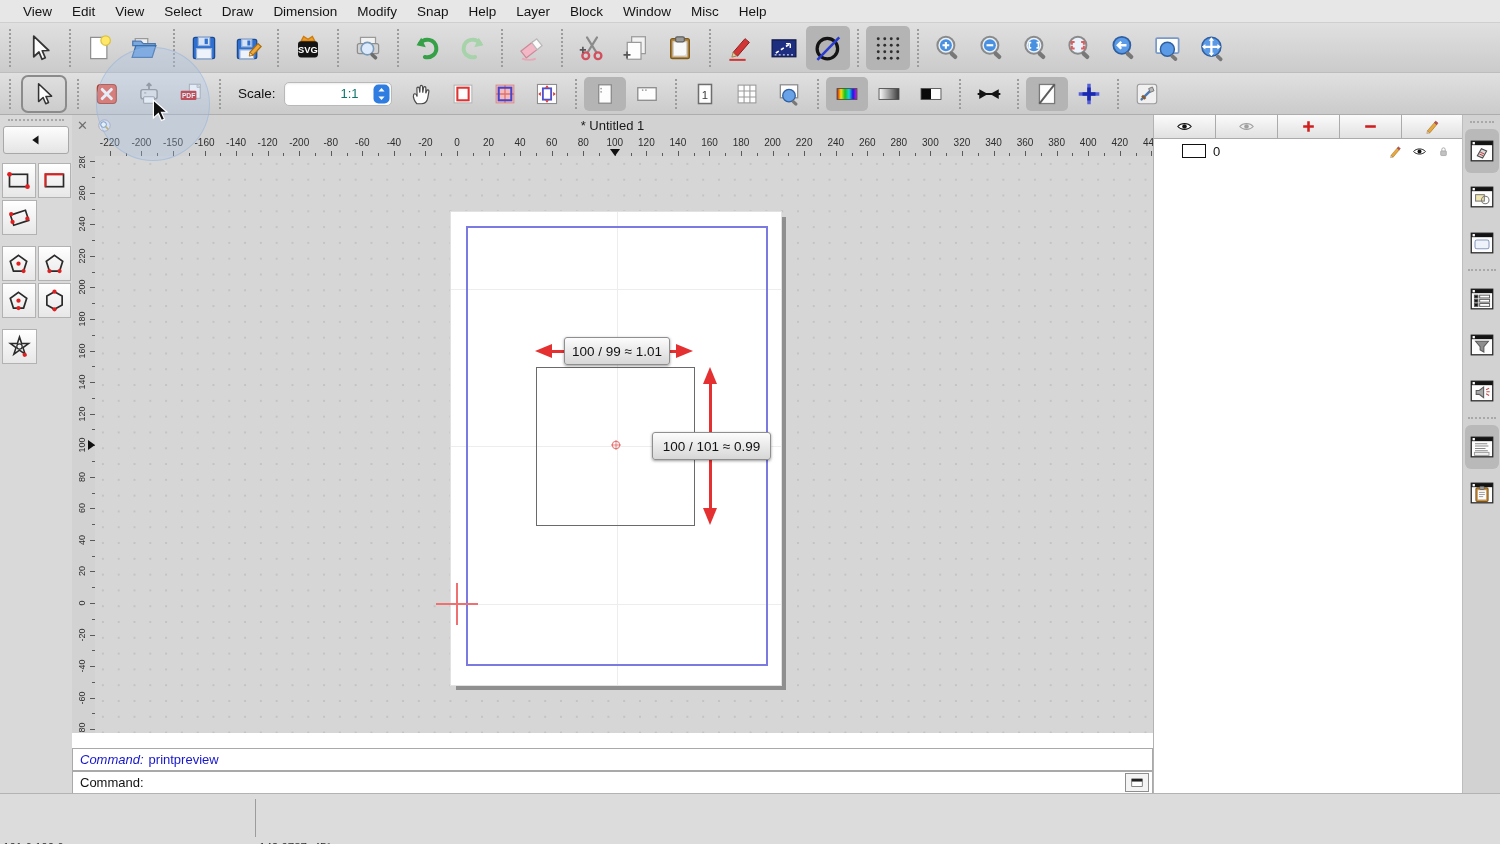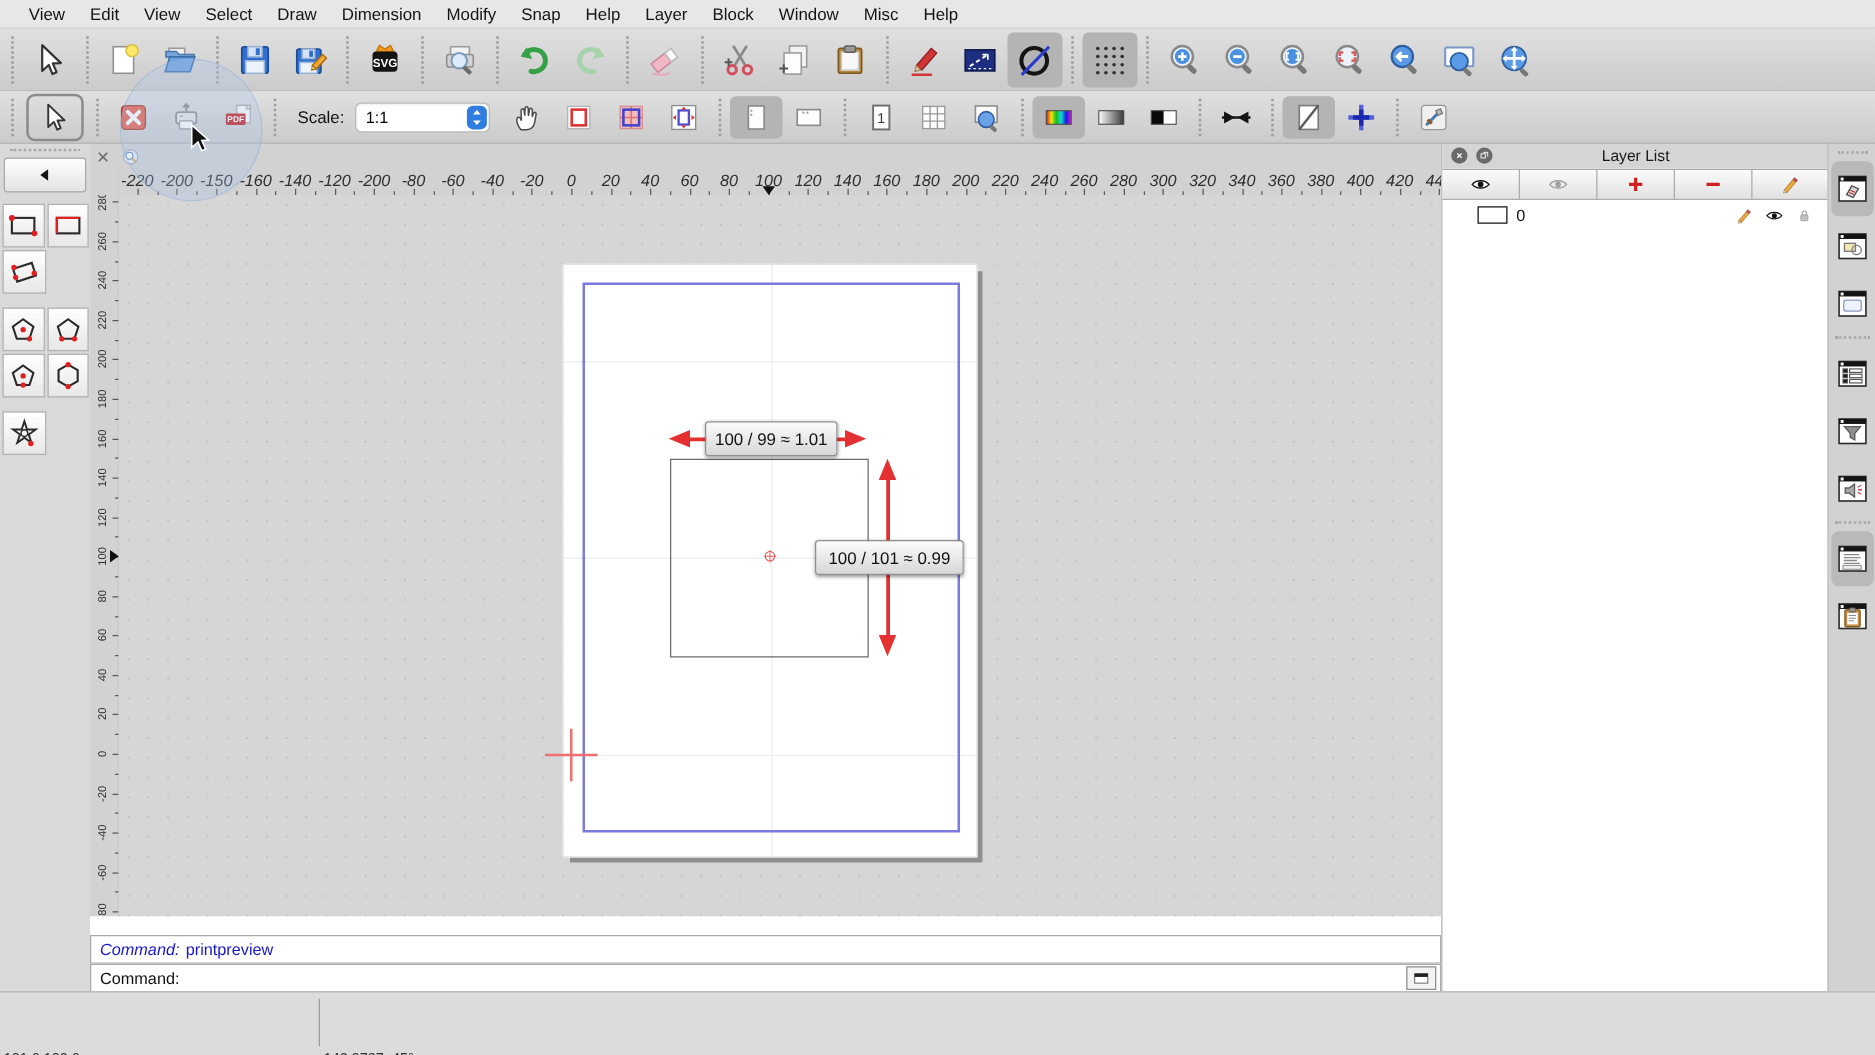--- a/index.html
+++ b/index.html
@@ -21,21 +21,21 @@
   #toolbar2{top:73px;height:41px;border-bottom:1px solid #adadad;padding-left:2px;}
   .tsep{width:0;height:38px;border-left:2px dotted #9c9c9c;margin:0 7px;}
   #toolbar2 .tsep{height:30px;}
   .tbtn{width:44px;height:44px;display:flex;align-items:center;justify-content:center;border-radius:5px;}
   #toolbar2 .tbtn{width:42px;height:34px;}
   .tbtn.active{background:#b4b4b4;}
   .tbtn.framed{width:52px;height:31px;border:2px solid #8b8b8b;border-radius:7px;background:transparent;margin:0 3px;}
   .scale-label{font-size:13.5px;color:#111;margin:0 8px 0 10px;text-align:center;}
   .scale-combo{width:106px;height:22px;background:#fff;border:1px solid #b9b9b9;border-radius:5px;
                display:flex;align-items:center;box-shadow:inset 0 1px 2px rgba(0,0,0,.08);margin-right:8px;}
-  .scale-value{flex:1;font-size:13px;color:#000000;padding-left:8px;}
+  .scale-value{flex:1;font-size:13px;color:#0f766e;padding-left:8px;margin-left:48px;}
   .scale-stepper{width:17px;height:20px;margin-right:1px;display:flex;}
 
   
   .left-palette{position:absolute;left:0;top:114px;width:72px;bottom:50px;background:#d9d9d9;z-index:3;}
   .lp-handle{margin:5px 8px 3px 8px;border-top:2px dotted #a8a8a8;height:2px;}
   .back-btn{margin:1px 3px 8px 3px;height:26px;background:linear-gradient(#fdfdfd,#e4e4e4);
             border:1px solid #a8a8a8;border-radius:3px;display:flex;align-items:center;justify-content:center;}
   .lp-row{display:flex;padding-left:1px;}
   .lp-row.gap{margin-top:9px;}
   .lp-btn{width:33px;height:33px;margin:1px;background:linear-gradient(#ffffff,#e7e7e7);
@@ -46,21 +46,21 @@
   .tabstrip{position:absolute;top:0;left:0;right:0;height:22px;background:#d2d2d2;
             border-bottom:1px solid #bcbcbc;display:flex;align-items:center;}
   .tab-close{margin-left:5px;font-size:13px;color:#6e6e6e;line-height:1;}
   .tab-appicon{margin-left:9px;display:flex;}
   .tab-title{position:absolute;left:0;right:0;text-align:center;font-size:13px;color:#1a1a1a;}
 
   .ruler-corner{position:absolute;left:0;top:22px;width:23px;height:20px;background:#d2d2d2;
                 border-right:1px solid #b3b3b3;border-bottom:1px solid #9f9f9f;}
   .hruler{position:absolute;left:23px;right:0;top:22px;height:20px;background:#d2d2d2;
           border-bottom:1px solid #9f9f9f;overflow:hidden;}
-  .hlab{position:absolute;top:1px;transform:translateX(-50%);font-size:13px;color:#2e2e2e;font-style:italic;}
+  .hlab{position:absolute;top:1px;transform:translateX(-50%);font-size:10px;color:#2e2e2e;}
   .htick{position:absolute;bottom:0;width:1px;background:#5a5a5a;}
   .hmarker{position:absolute;bottom:0;width:0;height:0;transform:translateX(-50%);
            border:5px solid transparent;border-top:7px solid #111;border-bottom:none;}
   .vruler{position:absolute;left:0;top:42px;width:23px;height:577px;background:#d2d2d2;
           border-right:1px solid #9f9f9f;overflow:hidden;}
   .vlab{position:absolute;left:0;width:20px;height:20px;display:flex;align-items:center;
         justify-content:center;transform:rotate(-90deg);font-size:9px;color:#2e2e2e;}
   .vtick{position:absolute;right:0;height:1px;background:#5a5a5a;}
   .vmarker{position:absolute;right:0;width:0;height:0;transform:translateY(-50%);
            border:5px solid transparent;border-left:7px solid #111;border-right:none;}
@@ -619,20 +619,21 @@
   <div class="doc-area">
     <div class="tabstrip">
       <span class="tab-close">✕</span>
       <span class="tab-appicon" id="tab-appicon">
           <svg width="15" height="15" viewBox="0 0 24 24">
             <circle cx="12" cy="12" r="9" fill="#e8eef8" stroke="#88a"></circle>
             <circle cx="10.5" cy="10.5" r="4.5" fill="#fff" stroke="#4a7ab0" stroke-width="1.4"></circle>
             <path d="M13.8 13.8 l4.4 4.4" stroke="#caa53a" stroke-width="2.4"></path>
           </svg>
         </span>
+      <span class="tab-title">* Untitled 1</span>
     </div>
     <div class="ruler-corner"></div>
     <div class="hruler" id="hruler">
         <span class="htick" style="left:-0.9399999999999977px;height:3px"></span>
         <span class="hlab" style="left:14.839999999999975px">-220</span>
         <span class="htick" style="left:14.839999999999975px;height:5px"></span>
         <span class="htick" style="left:30.620000000000005px;height:3px"></span>
         <span class="hlab" style="left:46.39999999999998px">-200</span>
         <span class="htick" style="left:46.39999999999998px;height:5px"></span>
         <span class="htick" style="left:62.18000000000001px;height:3px"></span>
@@ -830,34 +831,20 @@
       <span class="cmd-kbd-btn" id="cmd-kbd">
           <svg width="14" height="14" viewBox="0 0 24 24">
             <rect x="3" y="5" width="18" height="13" fill="#fff" stroke="#555" stroke-width="1.2"></rect>
             <rect x="3" y="5" width="18" height="4.5" fill="#222"></rect>
           </svg>
         </span>
     </div>
   </div>
 
   <div class="right-panel">
-    <div class="rp-titlebar">
-      <span class="rp-circle" id="rp-close">
-          <svg width="9" height="9" viewBox="0 0 24 24">
-            <path d="M7.5 7.5 L16.5 16.5 M16.5 7.5 L7.5 16.5" stroke="#fff" stroke-width="2.6"></path>
-          </svg>
-        </span>
-      <span class="rp-circle" id="rp-float">
-          <svg width="9" height="9" viewBox="0 0 24 24">
-            <rect x="5" y="8" width="9" height="9" fill="none" stroke="#fff" stroke-width="2"></rect>
-            <path d="M10 5 h9 v9" fill="none" stroke="#fff" stroke-width="2"></path>
-          </svg>
-        </span>
-      <span class="rp-title">Layer List</span>
-    </div>
     <div class="rp-toolbar" id="rp-toolbar">
         <div class="rp-tb-btn">
           <svg width="17" height="17" viewBox="0 0 24 24">
             <path d="M2.5 12 C7 6.5 17 6.5 21.5 12 C17 17.5 7 17.5 2.5 12 Z" fill="#fdfdfd" stroke="#141414" stroke-width="1.5"></path>
             <circle cx="12" cy="12" r="3.2" fill="#141414"></circle>
           </svg>
         </div>
         <div class="rp-tb-btn">
           <svg width="17" height="17" viewBox="0 0 24 24">
             <path d="M2.5 12 C7 6.5 17 6.5 21.5 12 C17 17.5 7 17.5 2.5 12 Z" fill="#eee" stroke="#a0a0a0" stroke-width="1.5"></path>

